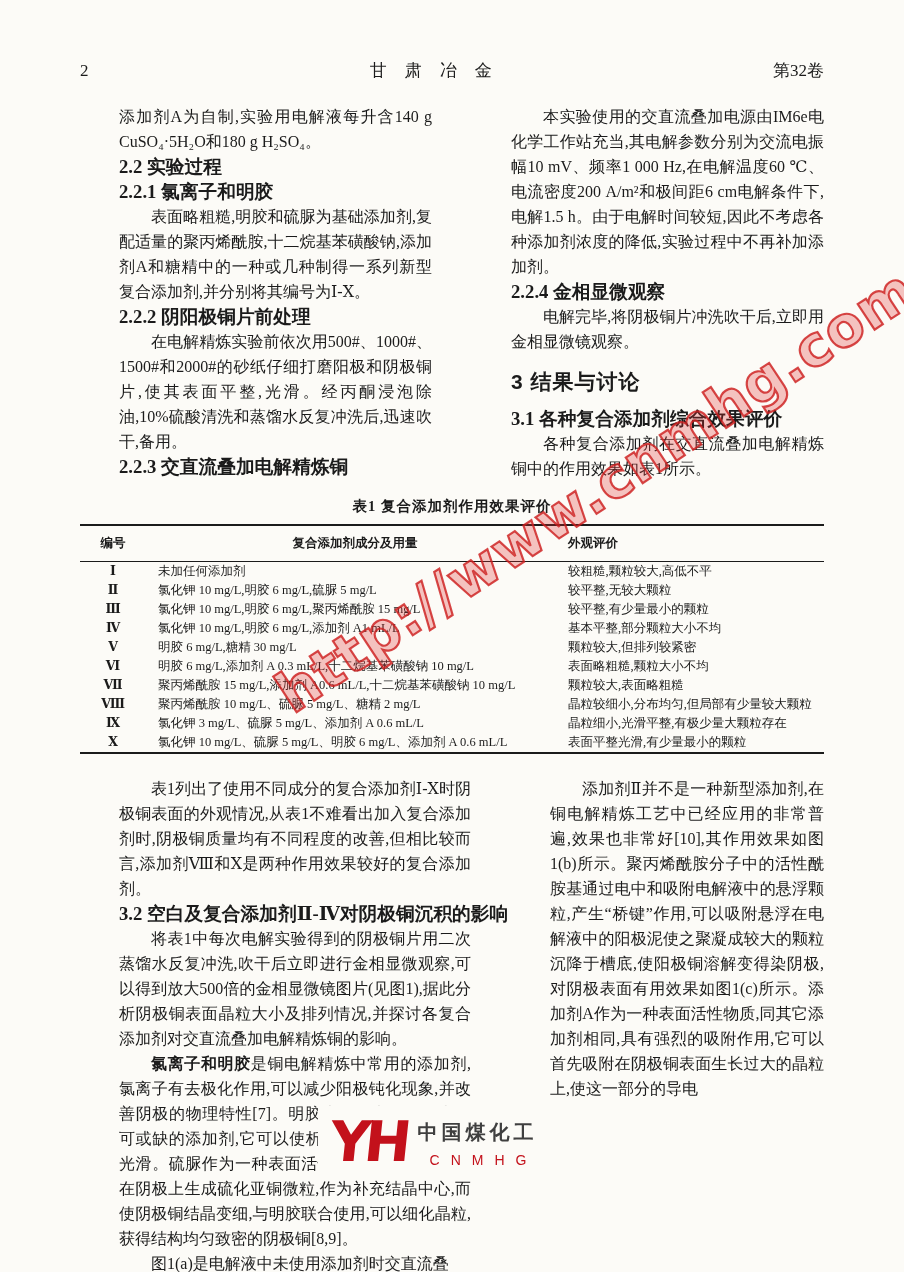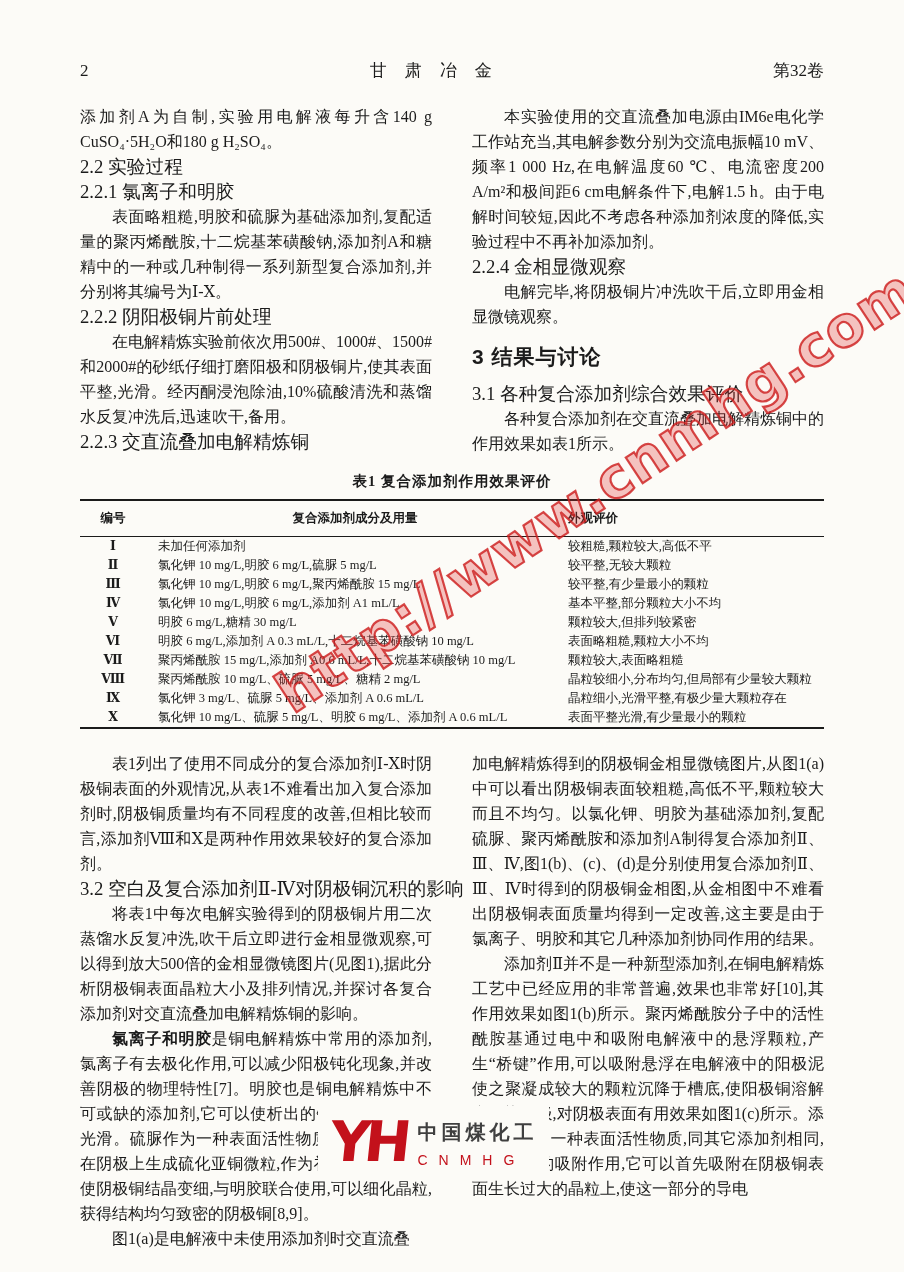--- a/index.html
+++ b/index.html
@@ -15,25 +15,25 @@
     color:#1b1b1b;
   }
   
   .page-header{
     display:flex;justify-content:space-between;align-items:baseline;
     font-size:17px;line-height:22px;margin-bottom:22px;
   }
   .page-header .journal{letter-spacing:18px;text-indent:18px;}
   
   .two-cols{display:flex;gap:40px;}
-  .col{width:352px;font-size:16px;line-height:25px;text-align:justify;}
+  .col{width:352px;font-size:16px;line-height:25px;text-align:justify;margin-left:39px;}
   .blk{margin:0;}
   .blk.p{text-indent:2em;}
   .blk.p-noindent{text-indent:0;}
-  .blk.heading{font-weight:normal;white-space:nowrap;}
+  .blk.heading{font-weight:bold;white-space:nowrap;}
   .blk.section-heading{
     font-size:21px;font-weight:bold;letter-spacing:1px;
     margin:14px 0 10px 0;line-height:28px;
     font-family:"Liberation Sans","DejaVu Sans",sans-serif;
   }
   
   .table-block{margin-top:16px;}
   .table-caption{
     text-align:center;font-weight:bold;font-size:14.5px;
     margin-bottom:8px;letter-spacing:1px;
@@ -73,21 +73,21 @@
     font-weight:800;font-size:56px;line-height:56px;
     color:#c3111b;letter-spacing:-6px;transform:skewX(-6deg);
   }
   .brand-text{display:flex;flex-direction:column;}
   .brand-name{
     font-family:"Liberation Sans","DejaVu Sans",sans-serif;
     font-size:20px;font-weight:bold;color:#3f3f3f;letter-spacing:4px;line-height:32px;
   }
   .brand-latin{
     font-family:"Liberation Sans","DejaVu Sans",sans-serif;
-    font-size:14px;color:#c3111b;letter-spacing:11px;line-height:18px;margin-top:3px;
+    font-size:14px;color:#c3111b;letter-spacing:11px;line-height:18px;margin-top:3px;text-align:right;
   }
 </style>
 </head>
 <body>
 
 <div class="page">
 
   <div class="page-header">
     <span>2</span>
     <span class="journal">甘肃冶金</span>
@@ -181,21 +181,20 @@
 
   <div class="two-cols bottom">
     <div class="col" id="col-bot-left">
         <p class="blk p">表1列出了使用不同成分的复合添加剂Ⅰ-Ⅹ时阴极铜表面的外观情况,从表1不难看出加入复合添加剂时,阴极铜质量均有不同程度的改善,但相比较而言,添加剂Ⅷ和Ⅹ是两种作用效果较好的复合添加剂。</p>
         <h3 class="blk heading">3.2  空白及复合添加剂Ⅱ-Ⅳ对阴极铜沉积的影响</h3>
         <p class="blk p">将表1中每次电解实验得到的阴极铜片用二次蒸馏水反复冲洗,吹干后立即进行金相显微观察,可以得到放大500倍的金相显微镜图片(见图1),据此分析阴极铜表面晶粒大小及排列情况,并探讨各复合添加剂对交直流叠加电解精炼铜的影响。</p>
         <p class="blk p"><strong>氯离子和明胶</strong>是铜电解精炼中常用的添加剂,氯离子有去极化作用,可以减少阳极钝化现象,并改善阴极的物理特性[7]。明胶也是铜电解精炼中不可或缺的添加剂,它可以使析出的铜极沉积物平整光滑。硫脲作为一种表面活性物质,一般认为其能在阴极上生成硫化亚铜微粒,作为补充结晶中心,而使阴极铜结晶变细,与明胶联合使用,可以细化晶粒,获得结构均匀致密的阴极铜[8,9]。</p>
         <p class="blk p">图1(a)是电解液中未使用添加剂时交直流叠</p>
       </div>
     <div class="col" id="col-bot-right">
-        <p class="blk p-noindent">加电解精炼得到的阴极铜金相显微镜图片,从图1(a)中可以看出阴极铜表面较粗糙,高低不平,颗粒较大而且不均匀。以氯化钾、明胶为基础添加剂,复配硫脲、聚丙烯酰胺和添加剂A制得复合添加剂Ⅱ、Ⅲ、Ⅳ,图1(b)、(c)、(d)是分别使用复合添加剂Ⅱ、Ⅲ、Ⅳ时得到的阴极铜金相图,从金相图中不难看出阴极铜表面质量均得到一定改善,这主要是由于氯离子、明胶和其它几种添加剂协同作用的结果。</p>
         <p class="blk p">添加剂Ⅱ并不是一种新型添加剂,在铜电解精炼工艺中已经应用的非常普遍,效果也非常好[10],其作用效果如图1(b)所示。聚丙烯酰胺分子中的活性酰胺基通过电中和吸附电解液中的悬浮颗粒,产生“桥键”作用,可以吸附悬浮在电解液中的阳极泥使之聚凝成较大的颗粒沉降于槽底,使阳极铜溶解变得染阴极,对阴极表面有用效果如图1(c)所示。添加剂A作为一种表面活性物质,同其它添加剂相同,具有强烈的吸附作用,它可以首先吸附在阴极铜表面生长过大的晶粒上,使这一部分的导电</p>
       </div>
   </div>
 
   <div class="watermark">http://www.cnmhg.com</div>
 
   <div class="brand">
     <span class="brand-mark">YH</span>
     <span class="brand-text">
       <span class="brand-name">中国煤化工</span>

